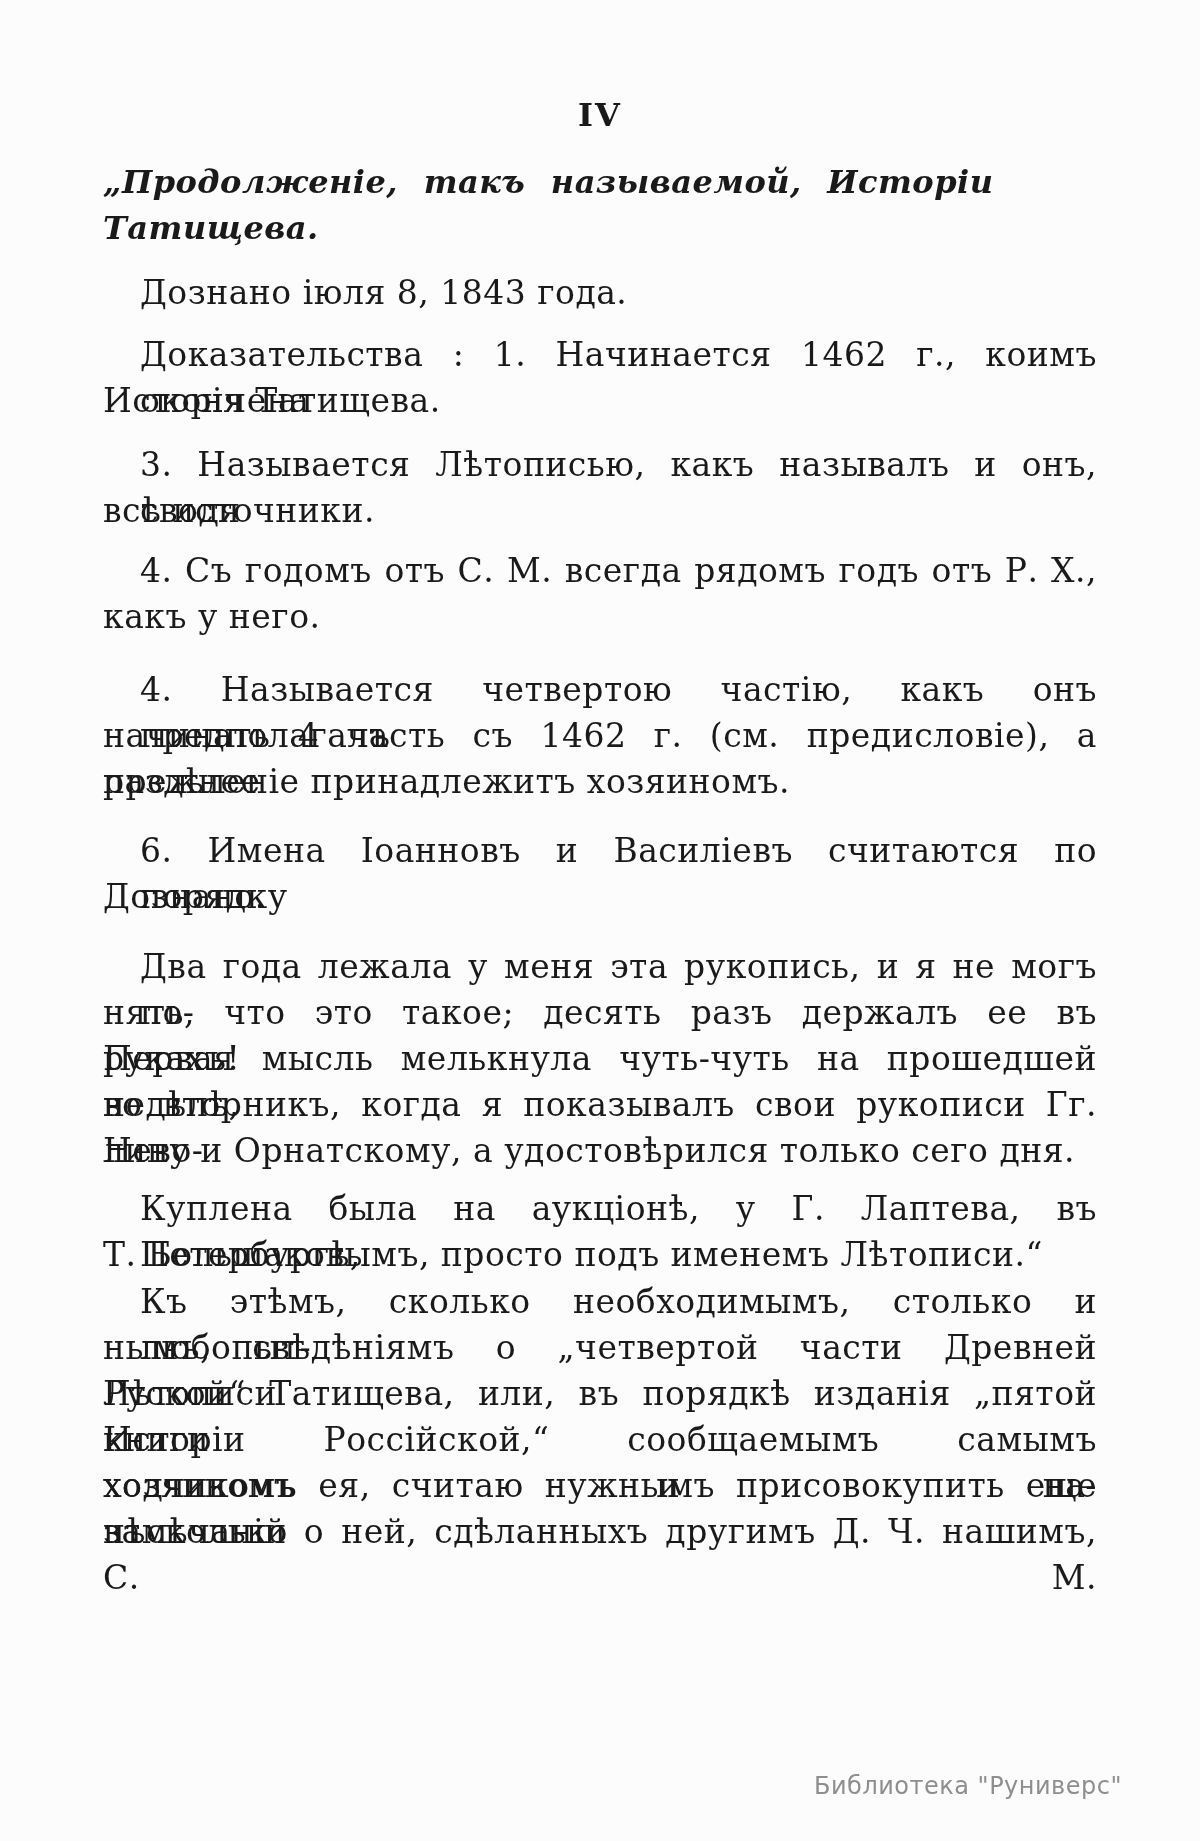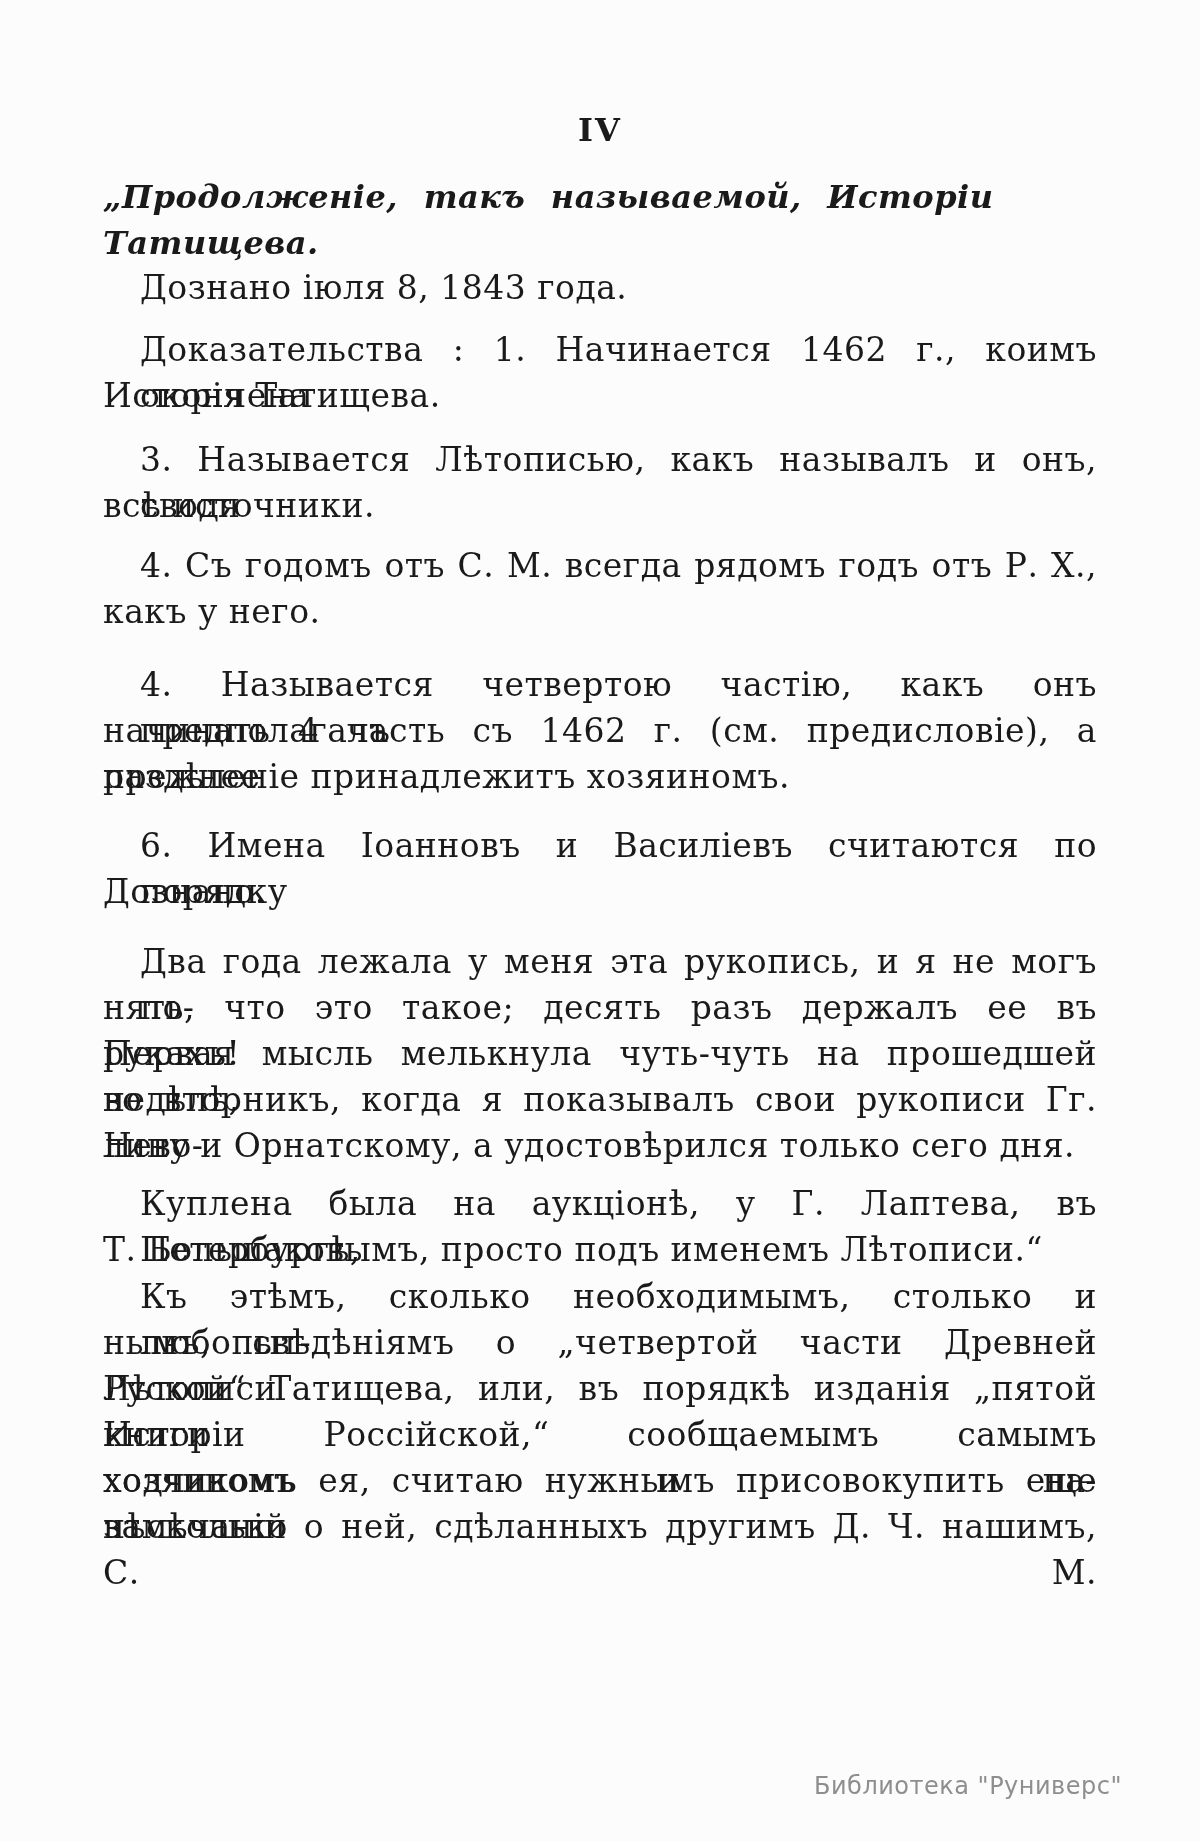--- a/index.html
+++ b/index.html
@@ -11,21 +11,21 @@
     height: 1841px;
     position: relative;
     background: #fcfcfc;
     font-family: "DejaVu Serif", serif;
     color: #1a1a1a;
     overflow: hidden;
   }
   .page {
     position: absolute;
     left: 103px;
-    top: 15px;
+    top: 0;
     width: 994px;
   }
   .line {
     display: block;
     height: 46px;
     line-height: 46px;
     font-size: 33px;
     letter-spacing: 0.5px;
     white-space: normal;
   }
@@ -54,21 +54,21 @@
     height: 46px;
     line-height: 46px;
     text-align: left;
     font-style: italic;
     font-weight: bold;
     font-size: 32px;
     word-spacing: 14px;
     letter-spacing: 0.5px;
   }
   .para { margin: 0; }
-  .m0 { margin-top: 45px; }
+  .m0 { margin-top: 65px; }
   .m1 { margin-top: 16px; }
   .m2 { margin-top: 26px; }
   .m3 { margin-top: 18px; }
   .m4 { margin-top: 14px; }
   .m5 { margin-top: 27px; }
   .m6 { margin-top: 23px; }
   .m7 { margin-top: 24px; }
   .m8 { margin-top: 12px; }
   .m9 { margin-top: 1px; }
   .watermark {

